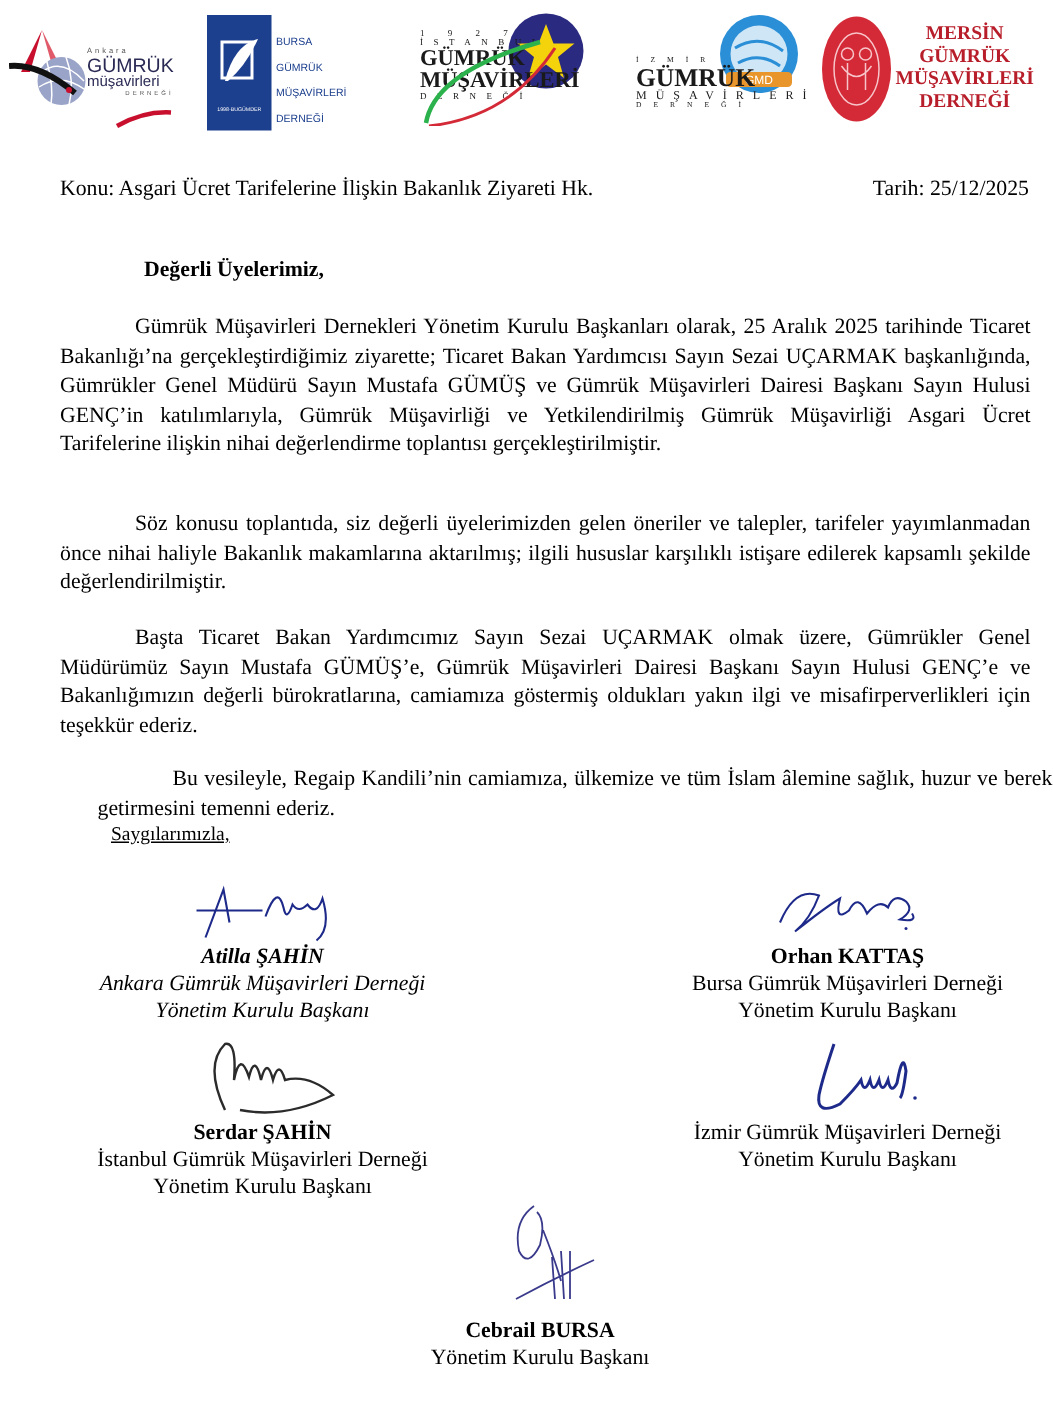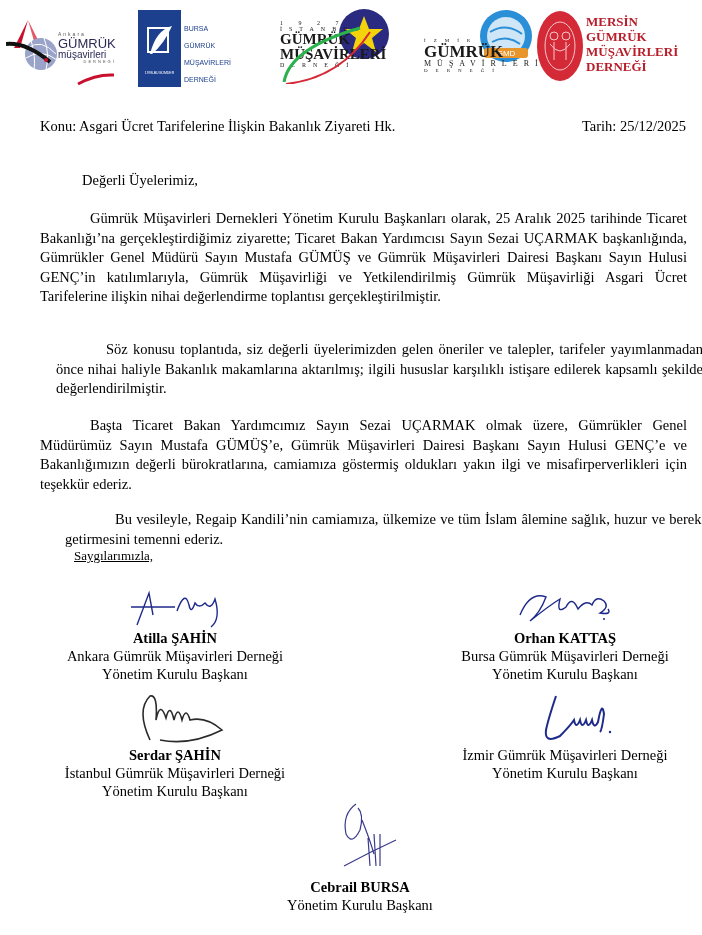--- a/index.html
+++ b/index.html
@@ -29,39 +29,39 @@
   .ist-big { font-size: 15px; font-weight: bold; letter-spacing: 0px; }
 
   
   .logo-izmir { left: 424px; top: 8px; width: 115px; height: 80px; }
   .izm-text { position: absolute; left: 0; top: 30px; font-family: "Liberation Serif", serif; color: #1a1a1a; line-height: 1; }
   .izm-small { font-size: 5px; letter-spacing: 8px; }
   .izm-big { font-size: 17px; font-weight: bold; }
   .izm-mid { font-size: 8px; letter-spacing: 6px; }
 
   
-  .logo-mersin { left: 536px; top: 8px; width: 132px; height: 78px; }
+  .logo-mersin { left: 547px; top: 8px; width: 132px; height: 78px; text-align: center; }
   .mer-text { position: absolute; left: 50px; top: 6px; font-family: "Liberation Serif", serif; color: #b81d2a; font-size: 13px; font-weight: bold; line-height: 15px; }
 
   .doc { position: absolute; left: 0; top: 0; width: 702px; }
   .subject { position: absolute; left: 40px; top: 118px; font-size: 14.5px; }
   .date { position: absolute; right: 16px; top: 118px; font-size: 14.5px; }
-  .greeting { position: absolute; left: 82px; top: 172px; font-size: 14.5px; font-weight: normal; text-align: right; }
+  .greeting { position: absolute; left: 96px; top: 172px; font-size: 14.5px; font-weight: bold; text-align: right; }
 
   .para { position: absolute; left: 40px; width: 647px; font-size: 14.5px; line-height: 19.5px; text-align: justify; text-indent: 50px; margin: 0; }
   .p1 { top: 209px; }
-  .p2 { top: 340px; margin-left: 16px; }
+  .p2 { top: 340px; }
   .p3 { top: 416px; }
   .p4 { top: 510px; margin-left: 25px; }
   .closing { position: absolute; left: 74px; top: 548px; font-size: 13px; text-decoration: underline; }
 
   .sig { position: absolute; text-align: center; font-size: 14.5px; line-height: 18px; }
   .sig .name { font-weight: bold; }
   .sig svg { display: block; margin: 0 auto; }
-  .sig-1 { left: 55px; top: 585px; width: 240px; }
+  .sig-1 { left: 55px; top: 585px; width: 240px; font-style: italic; }
   .sig-2 { left: 440px; top: 585px; width: 250px; text-align: center; }
   .sig-3 { left: 55px; top: 690px; width: 240px; }
   .sig-4 { left: 440px; top: 690px; width: 250px; }
   .sig-5 { left: 230px; top: 800px; width: 260px; }
 </style>
 </head>
 <body>
 
 <div class="logos">
 

